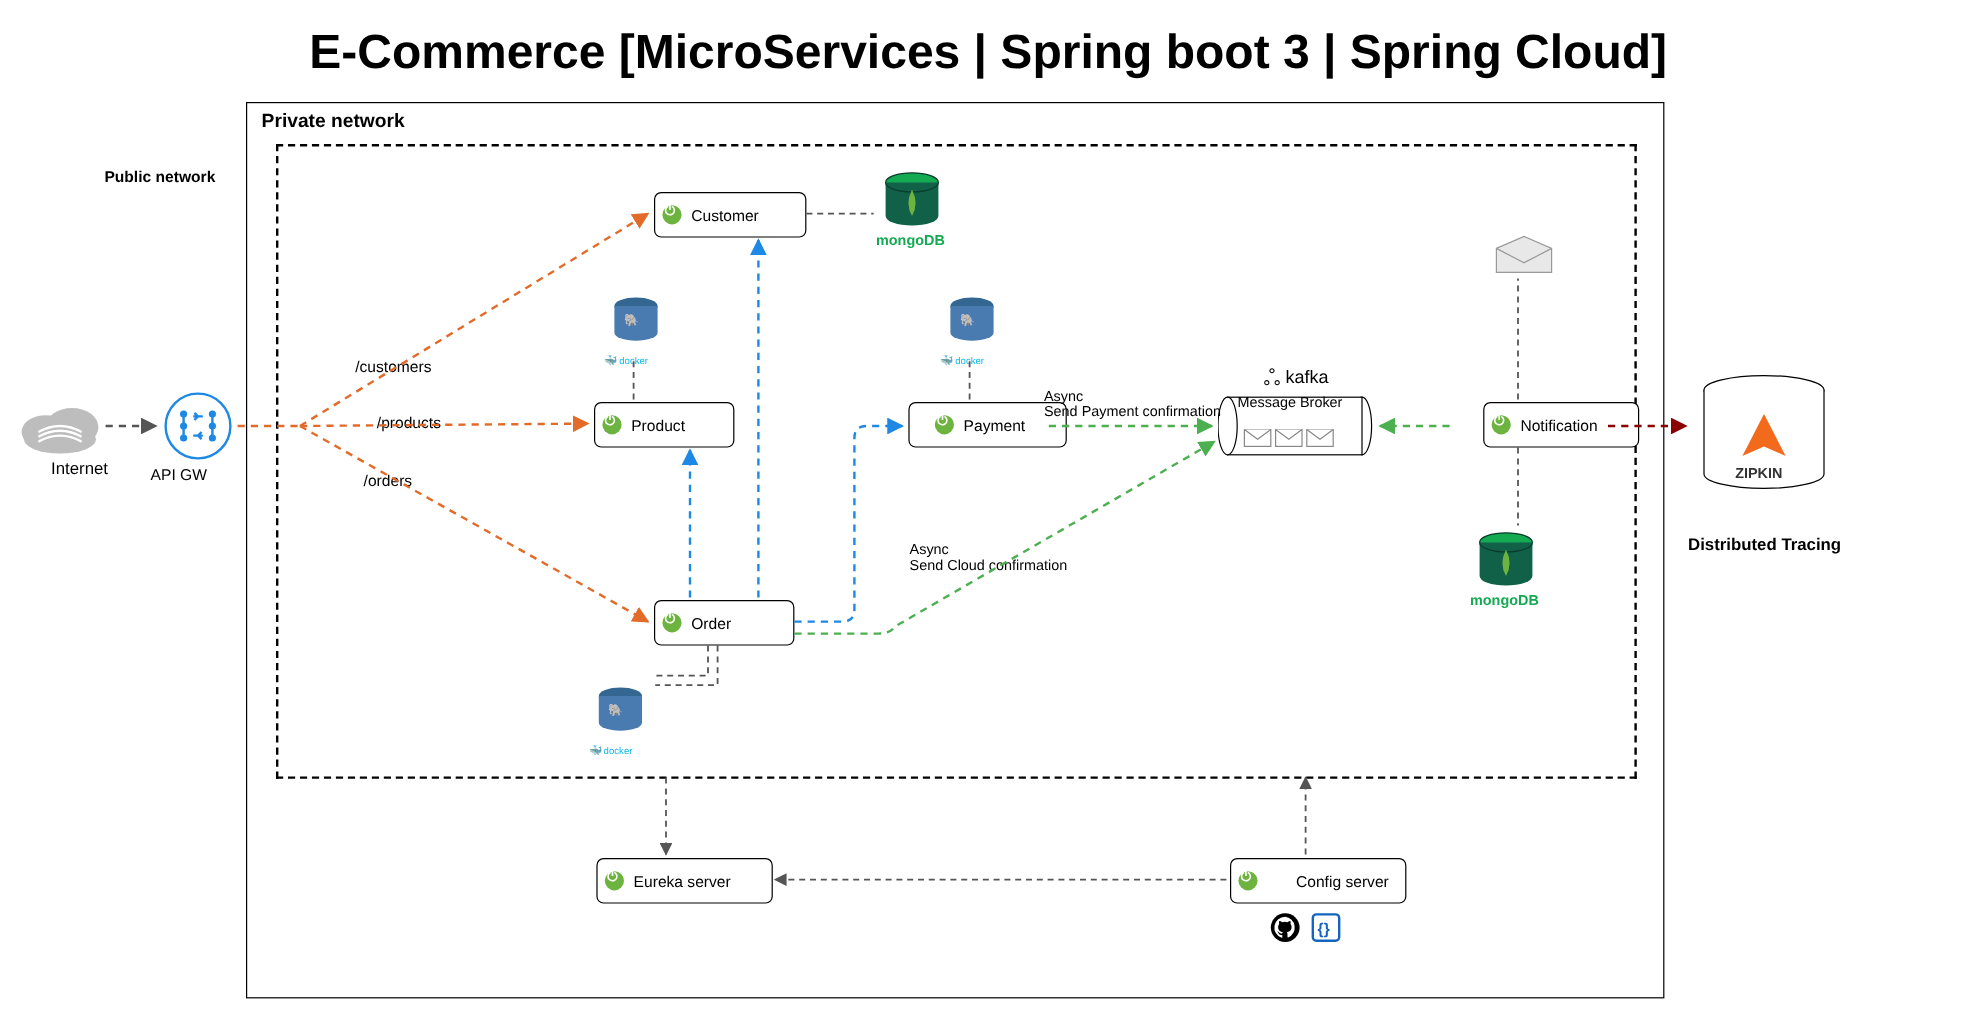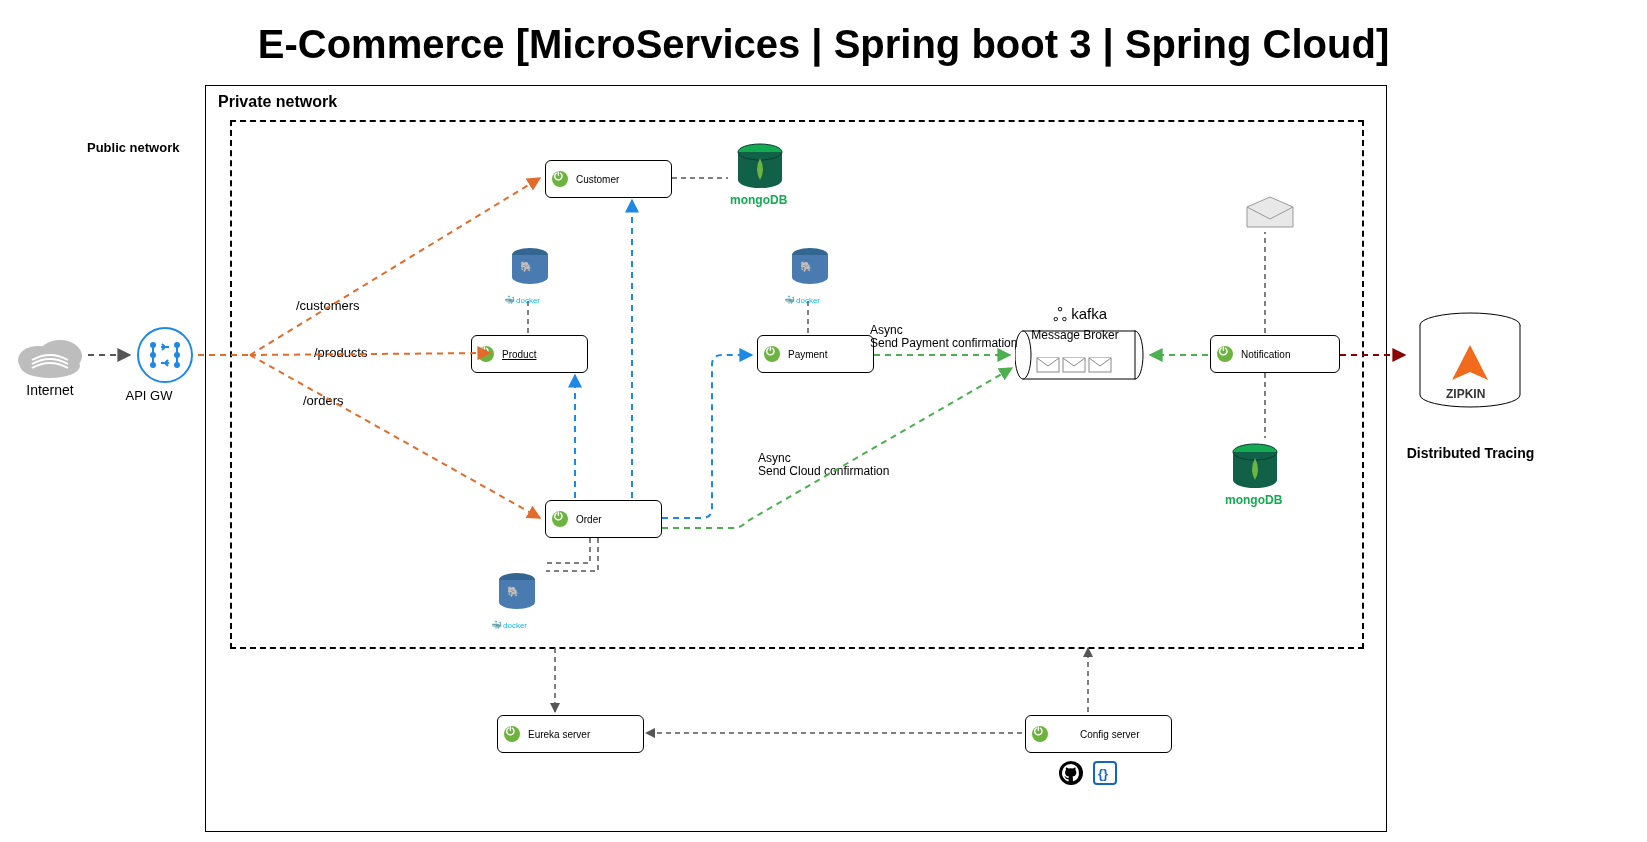--- a/index.html
+++ b/index.html
@@ -1,20 +1,20 @@
 <!DOCTYPE html>
 <html><head>
 <meta charset="utf-8">
 <style>
   html,body{margin:0;padding:0;font-family:Helvetica,Arial,sans-serif;background:#fff;}
   .canvas{position:relative;width:1647px;height:842px;}
   .title{position:absolute;left:0;width:100%;text-align:center;font-weight:700;}
   .label{position:absolute;font-size:14px;font-weight:700;}
   .small-label{position:absolute;font-size:12px;}
-  .service-box{position:absolute;background:#fff;border:1px solid #000;border-radius:6px;display:flex;align-items:center;font-size:10px;}
+  .service-box{position:absolute;background:#fff;border:1px solid #000;border-radius:6px;display:flex;align-items:center;font-size:13px;}
   .service-box .spring{width:16px;height:16px;border-radius:50%;background:#6db33f;margin:0 8px 0 6px;position:relative;}
   .service-box .spring::before{content:"⏻";position:absolute;left:2px;top:-1px;color:#fff;font-size:11px;font-weight:700;}
   .box-outer{position:absolute;border:1px solid #000;}
   .box-dashed{position:absolute;border:2px dashed #000;}
   .cloud{position:absolute;}
   .mongo-txt{font:700 12px Helvetica;fill:#13aa52;}
   .centered{position:absolute;text-align:center;}
   .envelope{stroke:#888;fill:#fff;stroke-width:1;}
 </style>
 </head>
@@ -32,21 +32,21 @@
   <div class="label" style="left:218px;top:93px;font-size:16px;">Private network</div>
 
   <svg class="cloud" style="left:10px;top:330px" width="80" height="50">
     <g fill="#bdbdbd">
       <ellipse cx="28" cy="30" rx="20" ry="14"></ellipse>
         <ellipse cx="50" cy="26" rx="22" ry="16"></ellipse>
       <ellipse cx="40" cy="36" rx="30" ry="12"></ellipse>
     </g>
     <path d="M22 30 q18 -10 36 0 M22 34 q18 -10 36 0 M22 38 q18 -10 36 0" stroke="#fff" stroke-width="2" fill="none"></path>
   </svg>
-  <div class="centered" style="left:10px;top:382px;width:80px;font-size:14px;">Internet</div>
+  <div class="centered" style="left:10px;top:382px;width:80px;font-size:14px;text-align:right;">Internet</div>
 
   <svg style="position:absolute;left:135px;top:325px" width="60" height="60">
     <circle cx="30" cy="30" r="27" fill="none" stroke="#1e88e5" stroke-width="2"></circle>
     <g stroke="#1e88e5" stroke-width="2" fill="none">
       <line x1="18" y1="18" x2="18" y2="42"></line>
         <line x1="42" y1="18" x2="42" y2="42"></line>
       <circle cx="18" cy="20" r="2" fill="#1e88e5"></circle>
         <circle cx="18" cy="30" r="2" fill="#1e88e5"></circle>
         <circle cx="18" cy="40" r="2" fill="#1e88e5"></circle>
       <circle cx="42" cy="20" r="2" fill="#1e88e5"></circle>
@@ -59,33 +59,33 @@
   <div class="centered" style="left:114px;top:388px;width:70px;font-size:13px;font-weight:400;">API GW</div>
 
   <div class="small-label" style="left:296px;top:298px;font-size:13px;">/customers</div>
   <div class="small-label" style="left:314px;top:345px;font-size:13px;">/products</div>
   <div class="small-label" style="left:303px;top:393px;font-size:13px;">/orders</div>
 
   <div class="service-box" style="left:545px;top:160px;width:125px;height:36px;">
     <span class="spring"></span>
     <span>Customer</span>
   </div>
-  <div class="service-box" style="left:471px;top:335px;width:115px;height:36px;text-decoration:underline;">
+  <div class="service-box" style="left:495px;top:335px;width:115px;height:36px;">
     <span class="spring"></span>
     <span>Product</span>
   </div>
-  <div class="service-box" style="left:757px;top:335px;width:115px;height:36px;">
+  <div class="service-box" style="left:757px;top:335px;width:115px;height:36px;padding-left:15px;">
     <span class="spring"></span>
     <span>Payment</span>
   </div>
   <div class="service-box" style="left:545px;top:500px;width:115px;height:36px;">
     <span class="spring"></span>
     <span>Order</span>
   </div>
-  <div class="service-box" style="left:1210px;top:335px;width:128px;height:36px;align-items:center;">
+  <div class="service-box" style="left:1236px;top:335px;width:128px;height:36px;align-items:center;">
     <span class="spring"></span>
     <span>Notification</span>
   </div>
   <div class="service-box" style="left:497px;top:715px;width:145px;height:36px;">
     <span class="spring"></span>
     <span>Eureka server</span>
   </div>
   <div class="service-box" style="left:1025px;top:715px;width:145px;height:36px;gap:24px;">
     <span class="spring"></span>
     <span>Config server</span>

